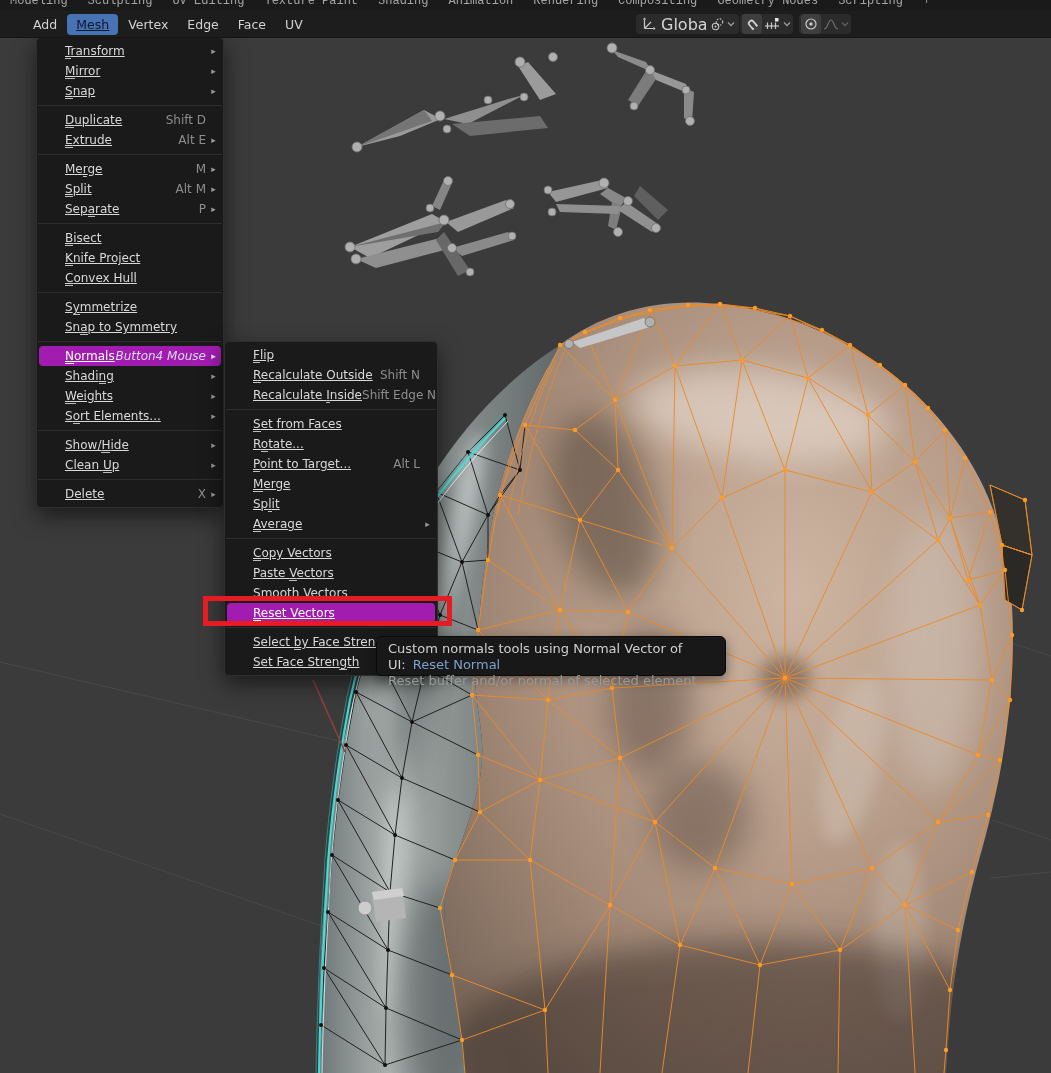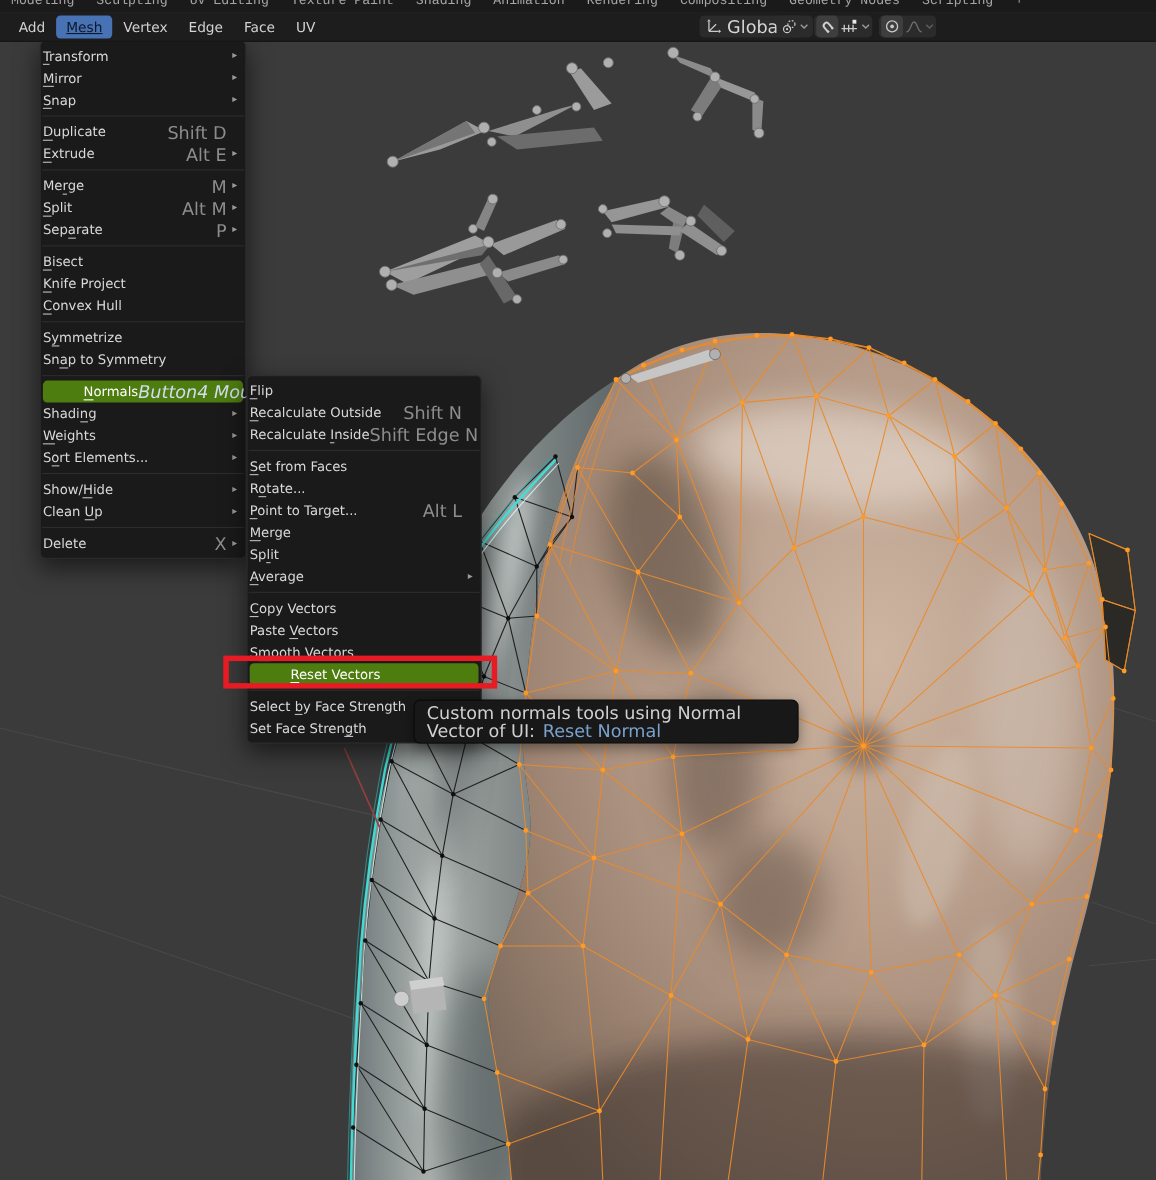--- a/index.html
+++ b/index.html
@@ -6,53 +6,53 @@
   #app{position:relative;width:1051px;height:1073px;overflow:hidden;background:#3b3b3b;
        font-family:"DejaVu Sans","Liberation Sans",sans-serif;-webkit-font-smoothing:antialiased;}
   
   #topbar{position:absolute;left:0;top:0;width:100%;height:11px;background:#1a1a1a;overflow:hidden;z-index:50;font-family:Liberation Mono, monospace;}
   #tabs-inner{display:flex;gap:20px;padding-left:10px;transform:translateY(-7px);line-height:17px;
               font-size:12px;color:#a6a6a6;white-space:nowrap;}
   .tab{flex:none;}
   
   #menubar{position:absolute;left:0;top:11px;width:100%;height:26px;background:#1d1d1d;z-index:50;
            border-bottom:1px solid #141414;}
-  #mb-menus{display:flex;align-items:center;height:100%;padding-left:8px;}
+  #mb-menus{display:flex;align-items:center;height:100%;padding-left:24px;}
   .mb-item{font-size:12.5px;color:#d2d2d2;padding:3px 9px;border-radius:4px;margin-right:1px;}
   .mb-item.active{background:#4772b3;color:#0f172a;text-decoration:underline;}
   .ctl{position:absolute;top:3px;height:20px;background:#2b2b2b;border-radius:4px;display:flex;align-items:center;}
   .ctl .seg-on{background:#3e3e3e;border-radius:4px;height:20px;display:flex;align-items:center;padding:0 3px;}
   .ctl svg{display:block}
   #ctl-orient{left:636px;padding:0 6px;gap:5px;}
   #orient-label{font-size:16px;color:#d6d6d6;}
   #ctl-pivot{left:706px;padding:0 4px;gap:2px;}
   #ctl-snap{left:740px;padding:0 2px;gap:2px;}
   #ctl-prop{left:799px;padding:0 2px;gap:2px;}
   
   .menu-panel{position:absolute;background:#1a1a1a;border:1px solid #2e2e2e;border-radius:5px;
               box-shadow:0 8px 22px rgba(0,0,0,.55);padding:3px 0;z-index:20;box-sizing:border-box;}
   #mesh-menu{left:36px;top:37px;width:188px;}
   #normals-menu{left:224px;top:341px;width:214px;}
   .menu-row{height:20px;display:flex;align-items:center;margin:0 2px;border-radius:4px;
             font-size:12px;color:#d9d9d9;}
-  .menu-label{white-space:nowrap;}
+  .menu-label{margin-left:26px;white-space:nowrap;text-decoration:underline;}
   .menu-label u{text-decoration:none;border-bottom:1px solid #bdbdbd;}
   .menu-row.hl .menu-label u{border-bottom-color:#fff;}
   .menu-fill{flex:1;}
-  .menu-shortcut{color:#8d8d8d;font-size:16px;white-space:nowrap;}
+  .menu-shortcut{color:#8d8d8d;font-size:12px;white-space:nowrap;}
   .menu-arrow{width:15px;color:#9a9a9a;font-size:9px;text-align:center;flex:none;}
-  .menu-row.hl{background:#4d7c0f;color:#ffffff;padding-left:37px;}
+  .menu-row.hl{background:#a21caf;color:#ffffff;}
   .menu-row.hl .menu-shortcut{color:#d3ddf0;font-style:italic;}
   .menu-row.hl .menu-arrow{color:#eaf0fb;}
   .menu-sep{height:9px;position:relative;margin:0 1px;}
   .menu-sep::after{content:"";position:absolute;left:0;right:0;top:4px;height:1px;background:#2d2d2d;}
   
   #tooltip{position:absolute;left:376px;top:636px;width:350px;height:40px;background:#181818;
            border:1px solid #0a0a0a;border-radius:6px;z-index:30;padding:4px 11px;box-sizing:border-box;
-           font-size:16px;line-height:16px;box-shadow:0 4px 12px rgba(0,0,0,.4);}
+           font-size:13px;line-height:16px;box-shadow:0 4px 12px rgba(0,0,0,.4);}
   .tt-main{color:#d0d0d0;}
   .tt-link{color:#7ba2cc;margin-left:7px;}
   .tt-sub{color:#989898;}
   
   #red-annotation{position:absolute;left:203px;top:596px;width:249px;height:30px;
                   border:5px solid #e71b24;z-index:40;box-sizing:border-box;}
   
   #viewport{position:absolute;left:0;top:37px;z-index:0;}
 </style>
 </head>
@@ -645,16 +645,17 @@
         <span class="menu-fill"></span>
         <span class="menu-shortcut"></span>
         <span class="menu-arrow"></span>
       </div>
     </div>
 
   <div id="tooltip">
     <div>
       <span class="tt-main">Custom normals tools using Normal Vector of UI:</span><span class="tt-link">Reset Normal</span>
     </div>
+    <div class="tt-sub">Reset buffer and/or normal of selected element</div>
   </div>
 
   <div id="red-annotation"></div>
 </div>
 
 </body></html>

